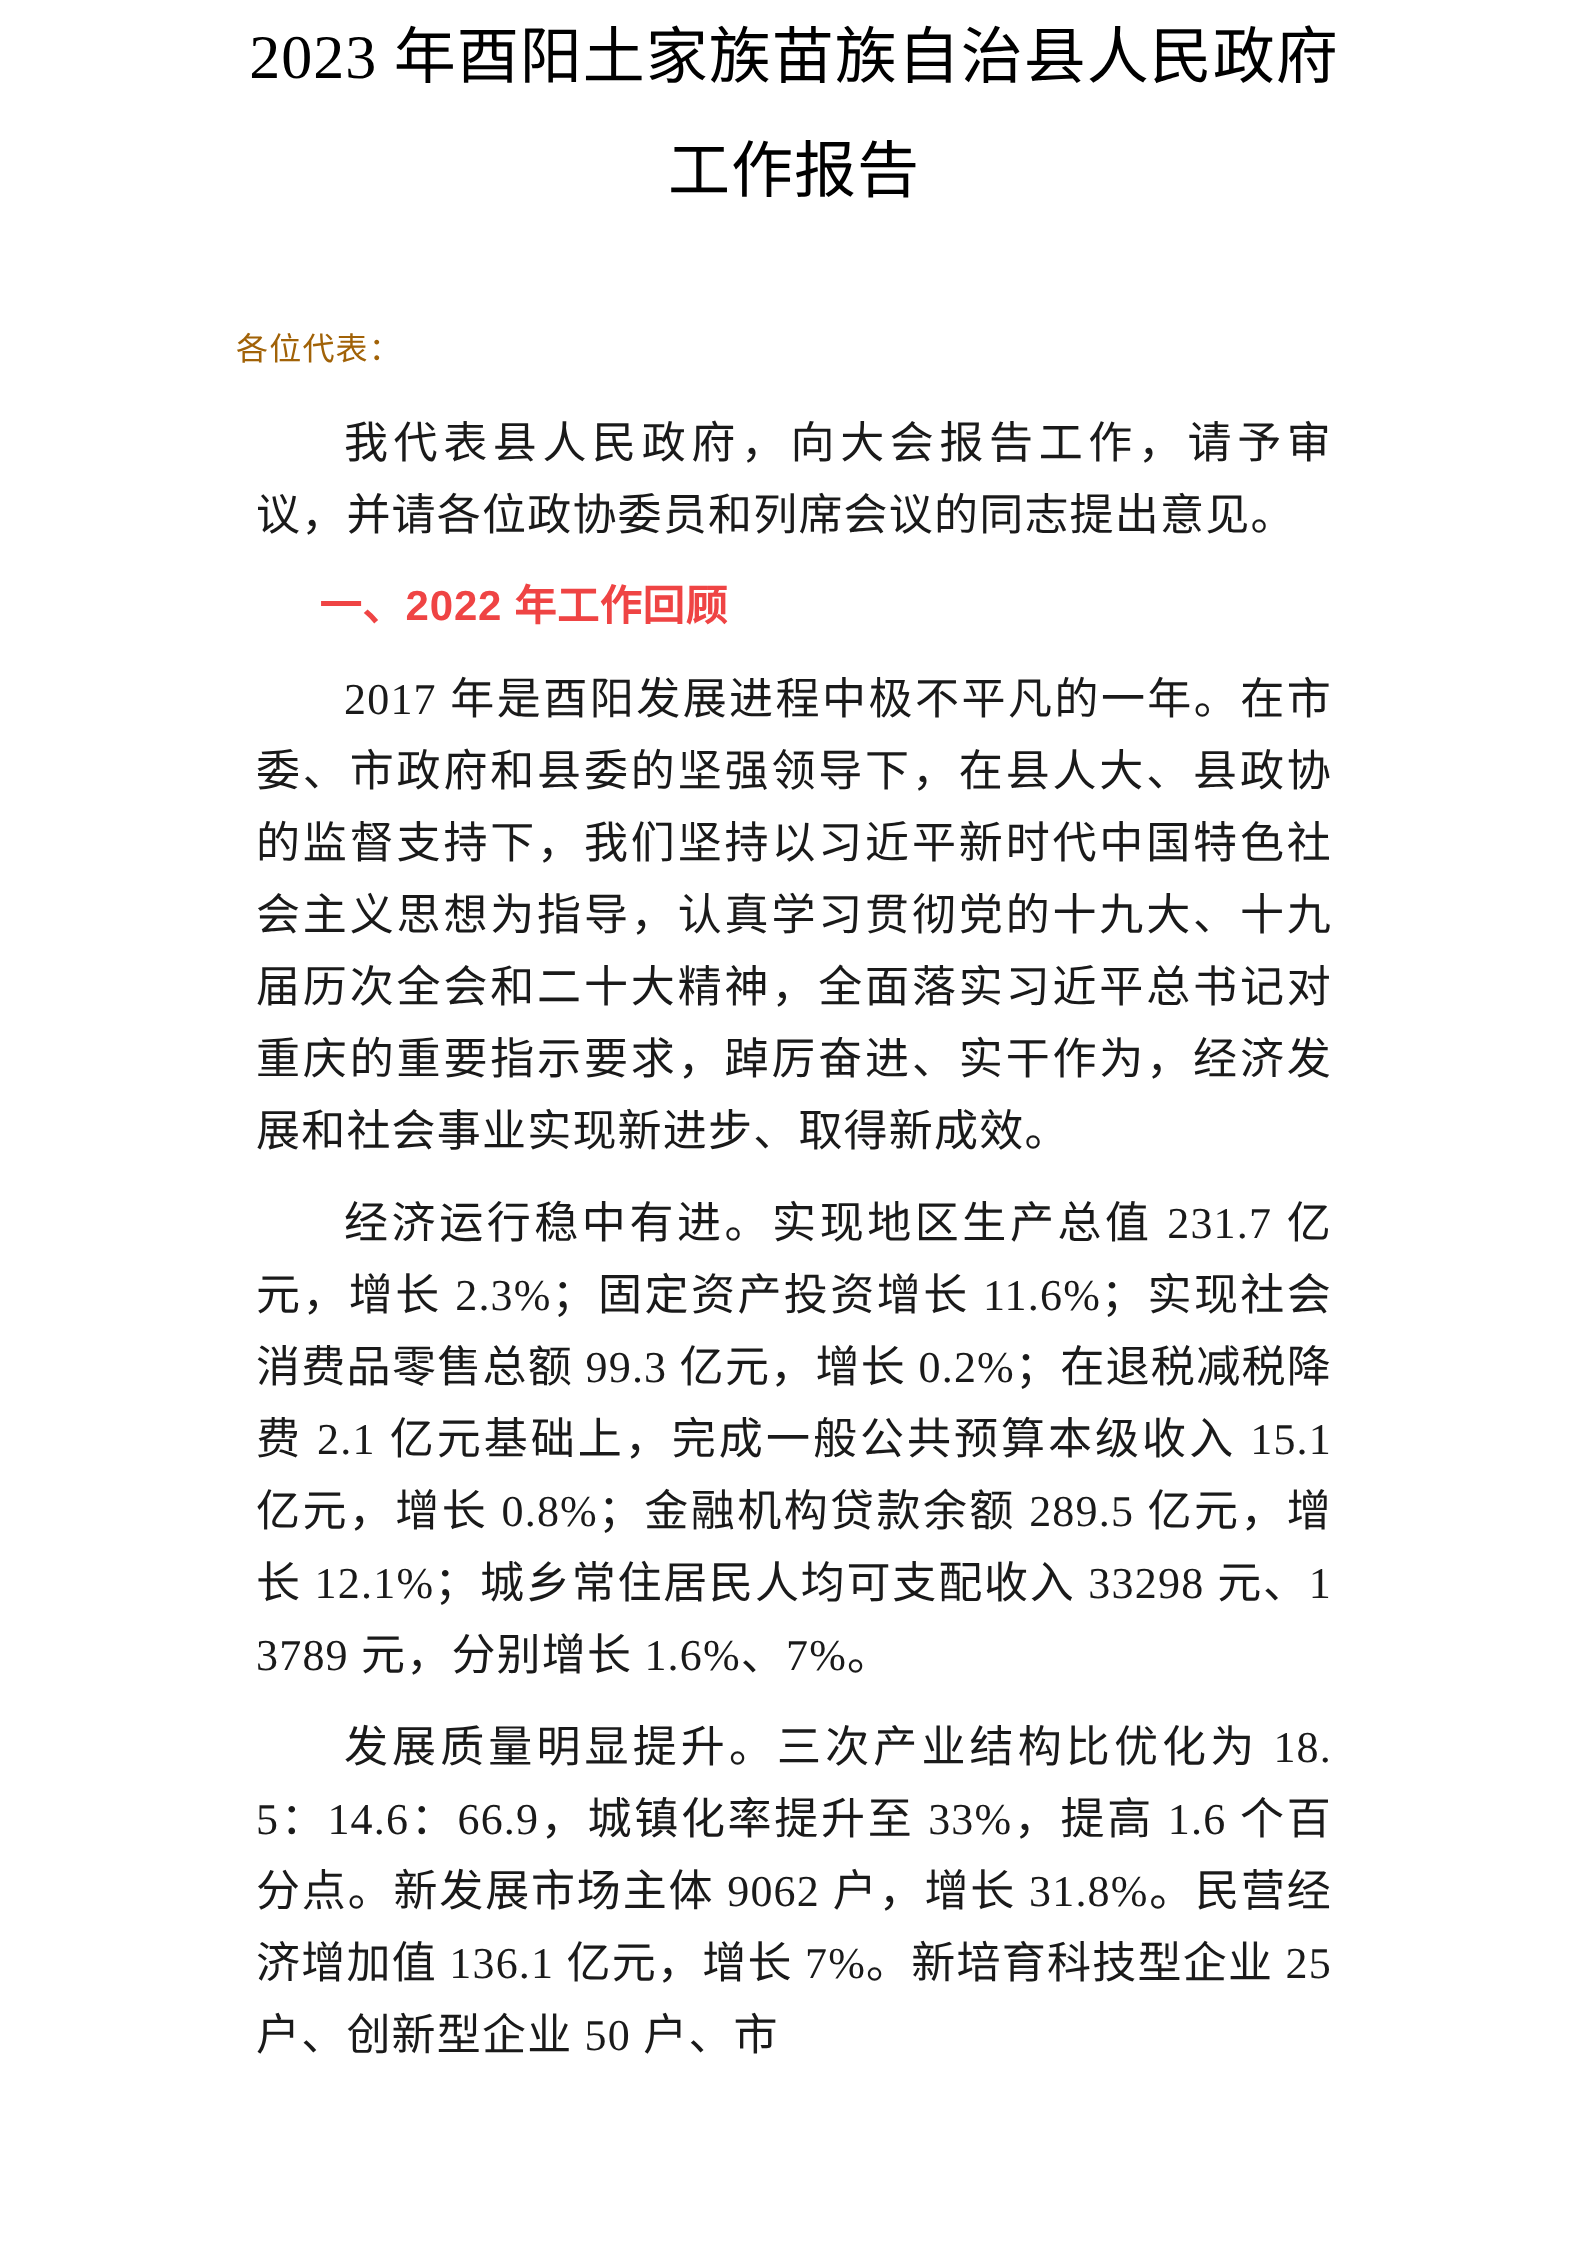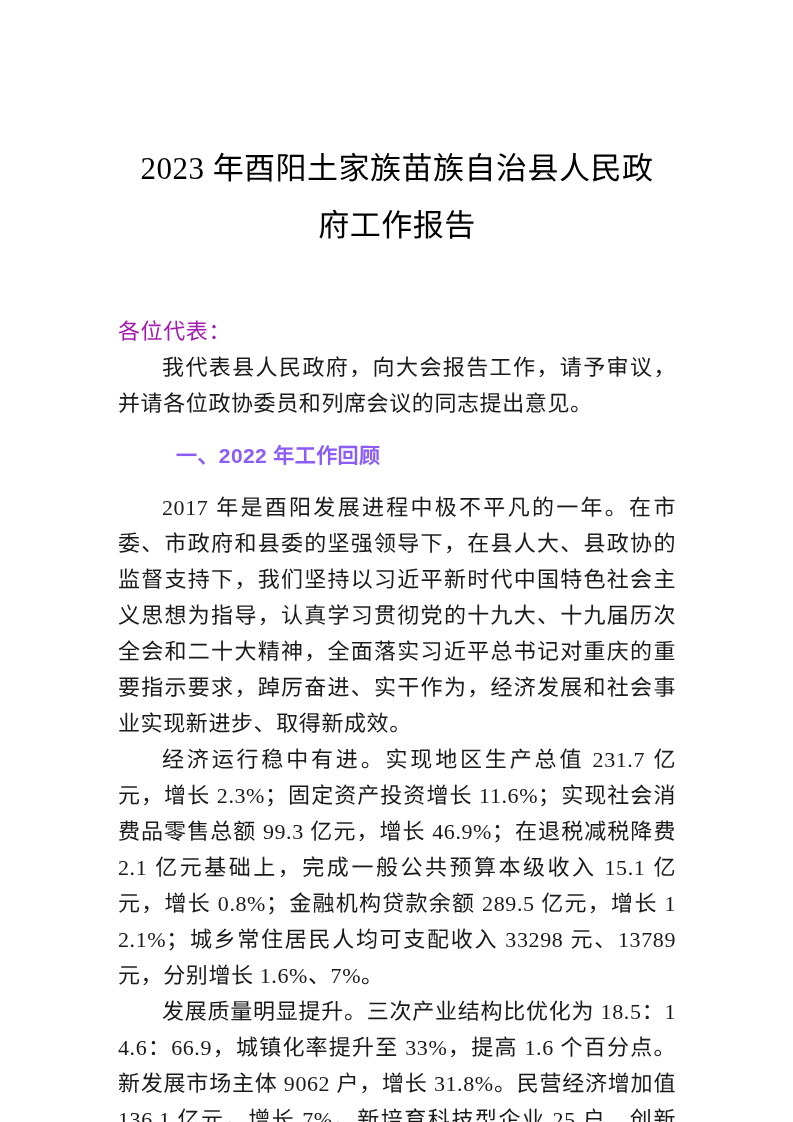--- a/index.html
+++ b/index.html
@@ -21,87 +21,86 @@
 
   .doc-body {
     position: absolute;
     left: 118px;
     top: 0;
     width: 558px;
   }
 
   
   .doc-title {
-    margin: 16px;
-    padding-top: 124px;
+    margin: 0;
     font-family: "Liberation Serif", "DejaVu Serif", serif;
     font-size: 31px;
     line-height: 57px;
     font-weight: 400;
     color: #000000;
     text-align: center;
     letter-spacing: 0.5px;
     white-space: pre-wrap;
   }
 
   
   .salutation {
     margin: 0;
     padding-top: 44px;
     font-family: "Liberation Serif", "DejaVu Serif", serif;
-    font-size: 22px;
+    font-size: 16px;
     line-height: 36px;
     font-weight: 400;
-    color: #a21caf;
+    color: #a16207;
     text-align: justify;
     text-justify: inter-ideograph;
     letter-spacing: 0.6px;
   }
 
   
   .para {
-    margin: 0;
+    margin: 10px;
     font-family: "Liberation Serif", "DejaVu Serif", serif;
     font-size: 22px;
     line-height: 36px;
     font-weight: 400;
     color: #1a1a1a;
     text-align: justify;
     text-justify: inter-ideograph;
     text-indent: 2em;
     letter-spacing: 0.6px;
     word-break: break-all;
   }
 
   
   .section-heading {
-    margin: 16px;
+    margin: 0;
     font-family: "Liberation Sans", "DejaVu Sans", sans-serif;
     font-size: 21px;
     line-height: 36px;
     font-weight: 700;
-    color: #8b5cf6;
+    color: #ef4444;
     text-indent: 2em;
     letter-spacing: 0.4px;
   }
 </style>
 </head>
 <body>
 
 <div class="page">
   <div class="doc-body">
 
     <h1 class="doc-title">2023 年酉阳土家族苗族自治县人民政府工作报告</h1>
 
     <p class="salutation">各位代表：</p>
 
     <p class="para">我代表县人民政府，向大会报告工作，请予审议，并请各位政协委员和列席会议的同志提出意见。</p>
 
     <h2 class="section-heading">一、2022 年工作回顾</h2>
 
     <p class="para">2017 年是酉阳发展进程中极不平凡的一年。在市委、市政府和县委的坚强领导下，在县人大、县政协的监督支持下，我们坚持以习近平新时代中国特色社会主义思想为指导，认真学习贯彻党的十九大、十九届历次全会和二十大精神，全面落实习近平总书记对重庆的重要指示要求，踔厉奋进、实干作为，经济发展和社会事业实现新进步、取得新成效。</p>
 
-    <p class="para">经济运行稳中有进。实现地区生产总值 231.7 亿元，增长 2.3%；固定资产投资增长 11.6%；实现社会消费品零售总额 99.3 亿元，增长 46.9%；在退税减税降费 2.1 亿元基础上，完成一般公共预算本级收入 15.1 亿元，增长 0.8%；金融机构贷款余额 289.5 亿元，增长 12.1%；城乡常住居民人均可支配收入 33298 元、13789 元，分别增长 1.6%、7%。</p>
+    <p class="para">经济运行稳中有进。实现地区生产总值 231.7 亿元，增长 2.3%；固定资产投资增长 11.6%；实现社会消费品零售总额 99.3 亿元，增长 0.2%；在退税减税降费 2.1 亿元基础上，完成一般公共预算本级收入 15.1 亿元，增长 0.8%；金融机构贷款余额 289.5 亿元，增长 12.1%；城乡常住居民人均可支配收入 33298 元、13789 元，分别增长 1.6%、7%。</p>
 
     <p class="para">发展质量明显提升。三次产业结构比优化为 18.5：14.6：66.9，城镇化率提升至 33%，提高 1.6 个百分点。新发展市场主体 9062 户，增长 31.8%。民营经济增加值 136.1 亿元，增长 7%。新培育科技型企业 25 户、创新型企业 50 户、市</p>
 
   </div>
 </div>
 
 </body></html>

